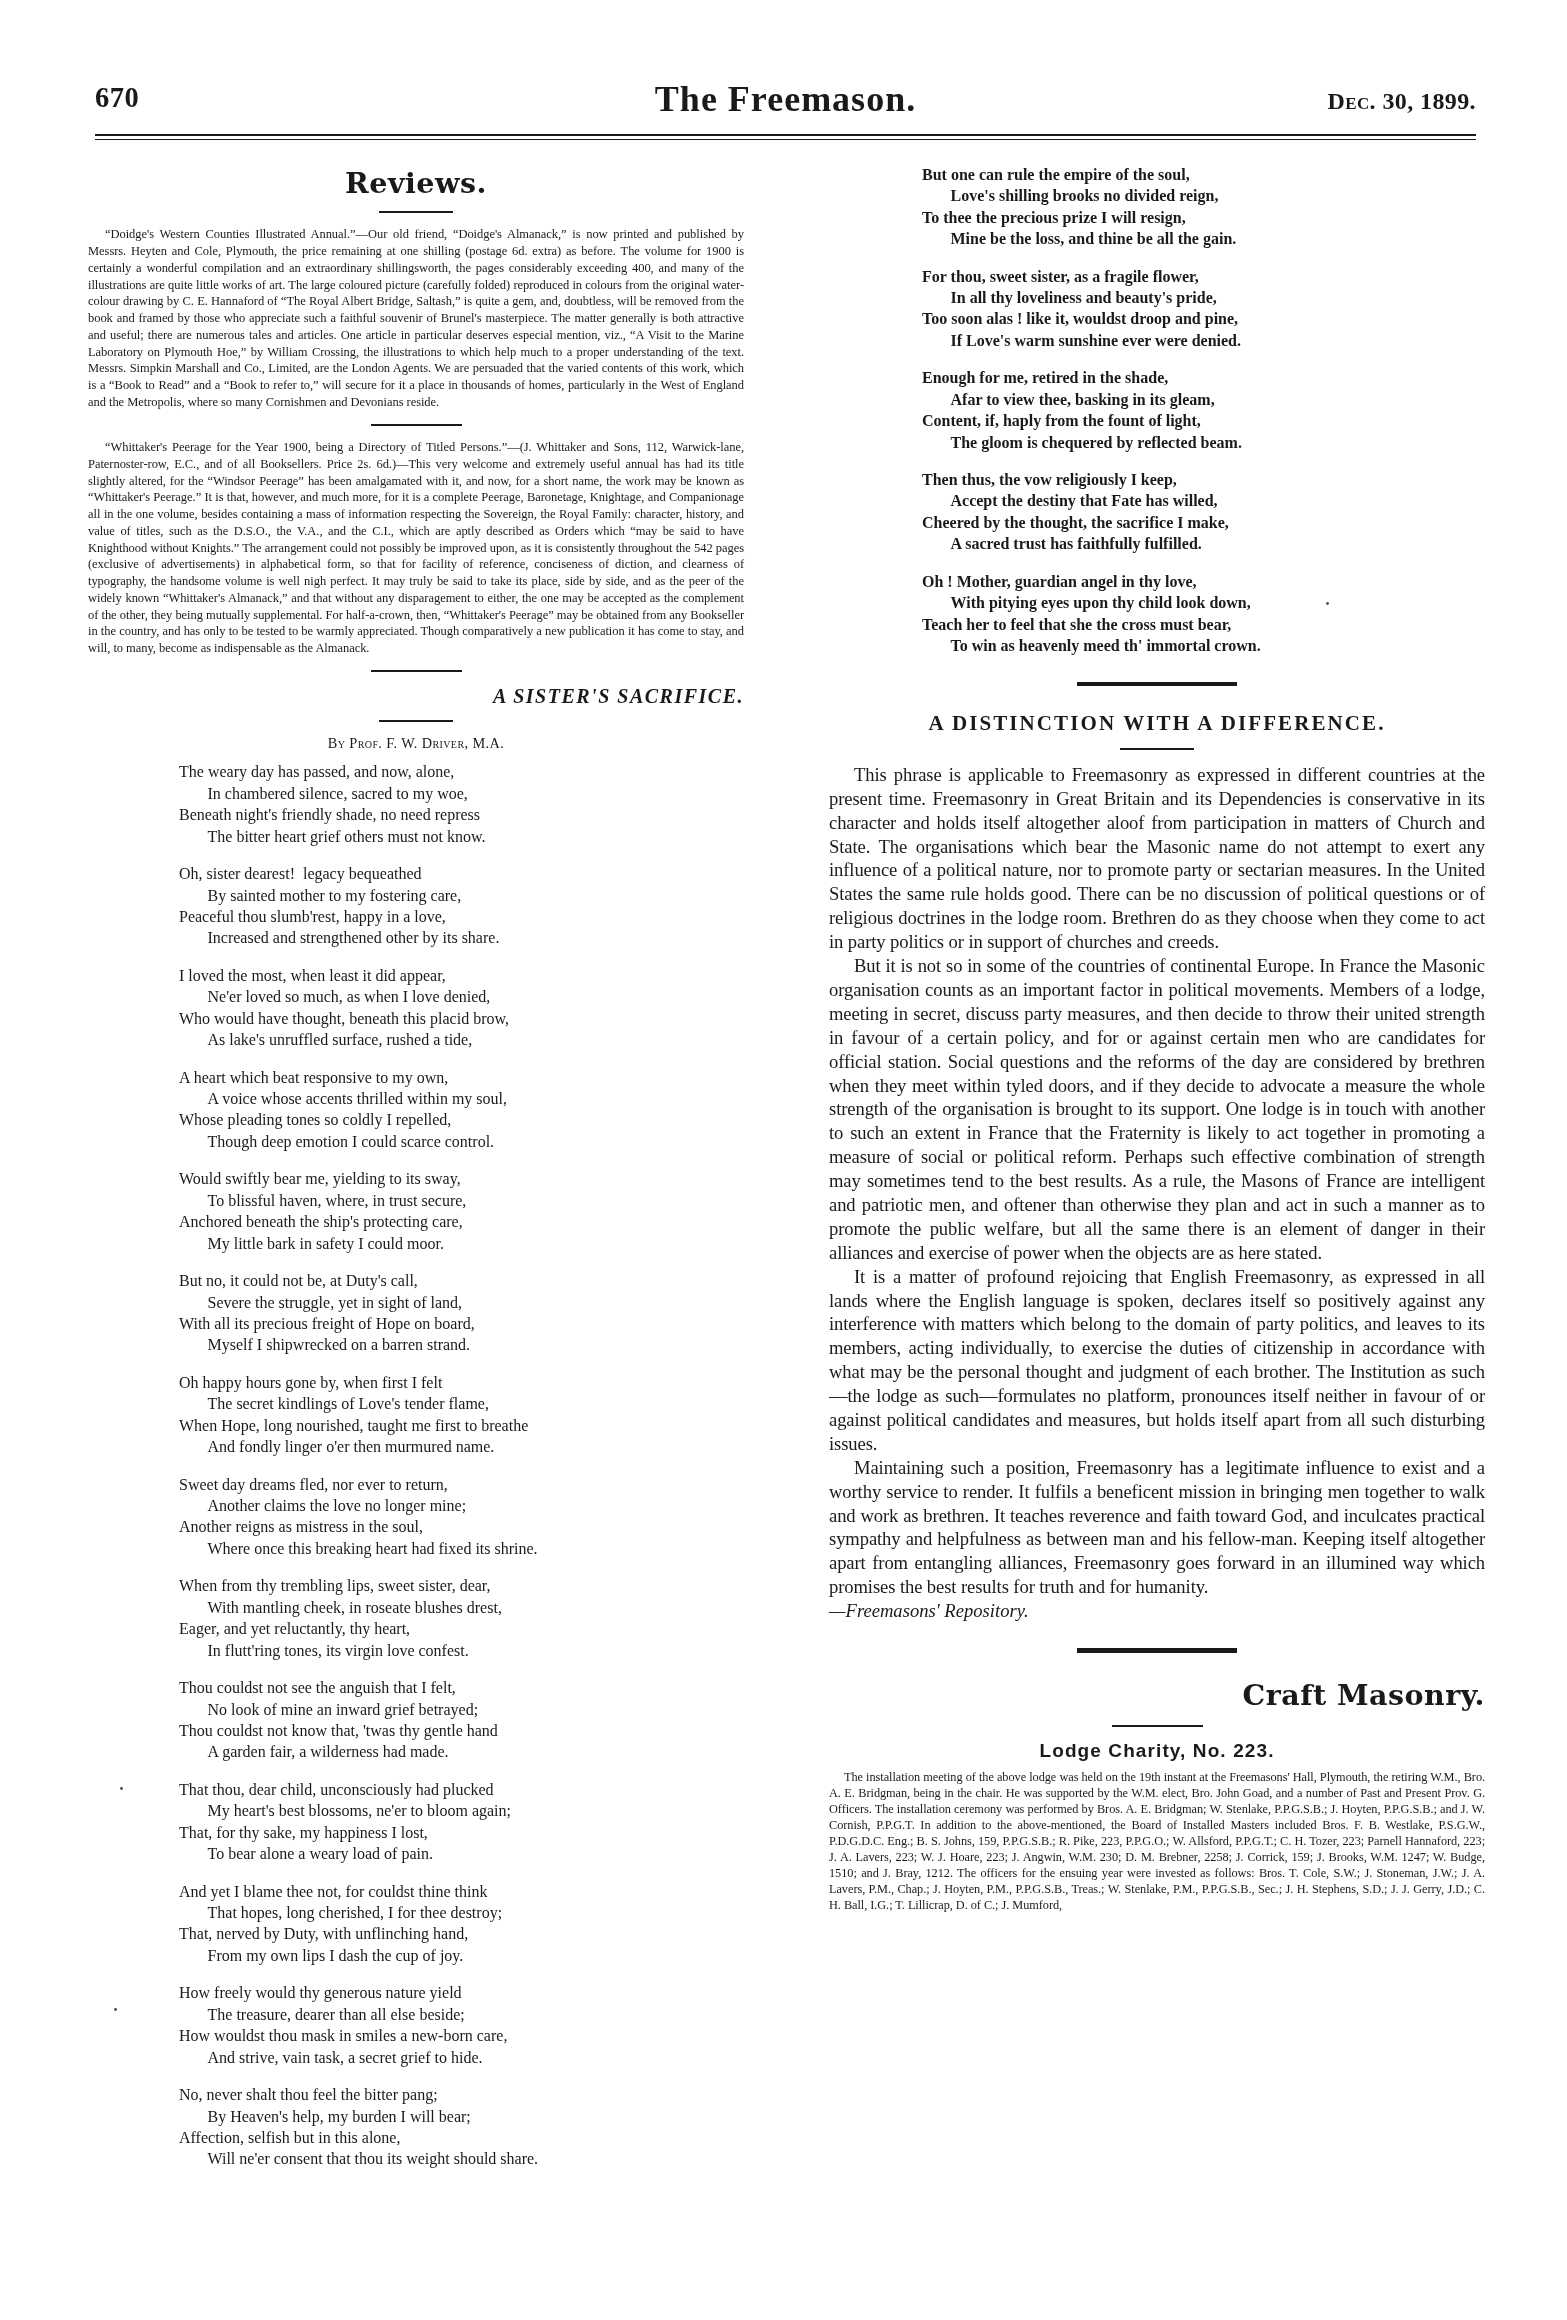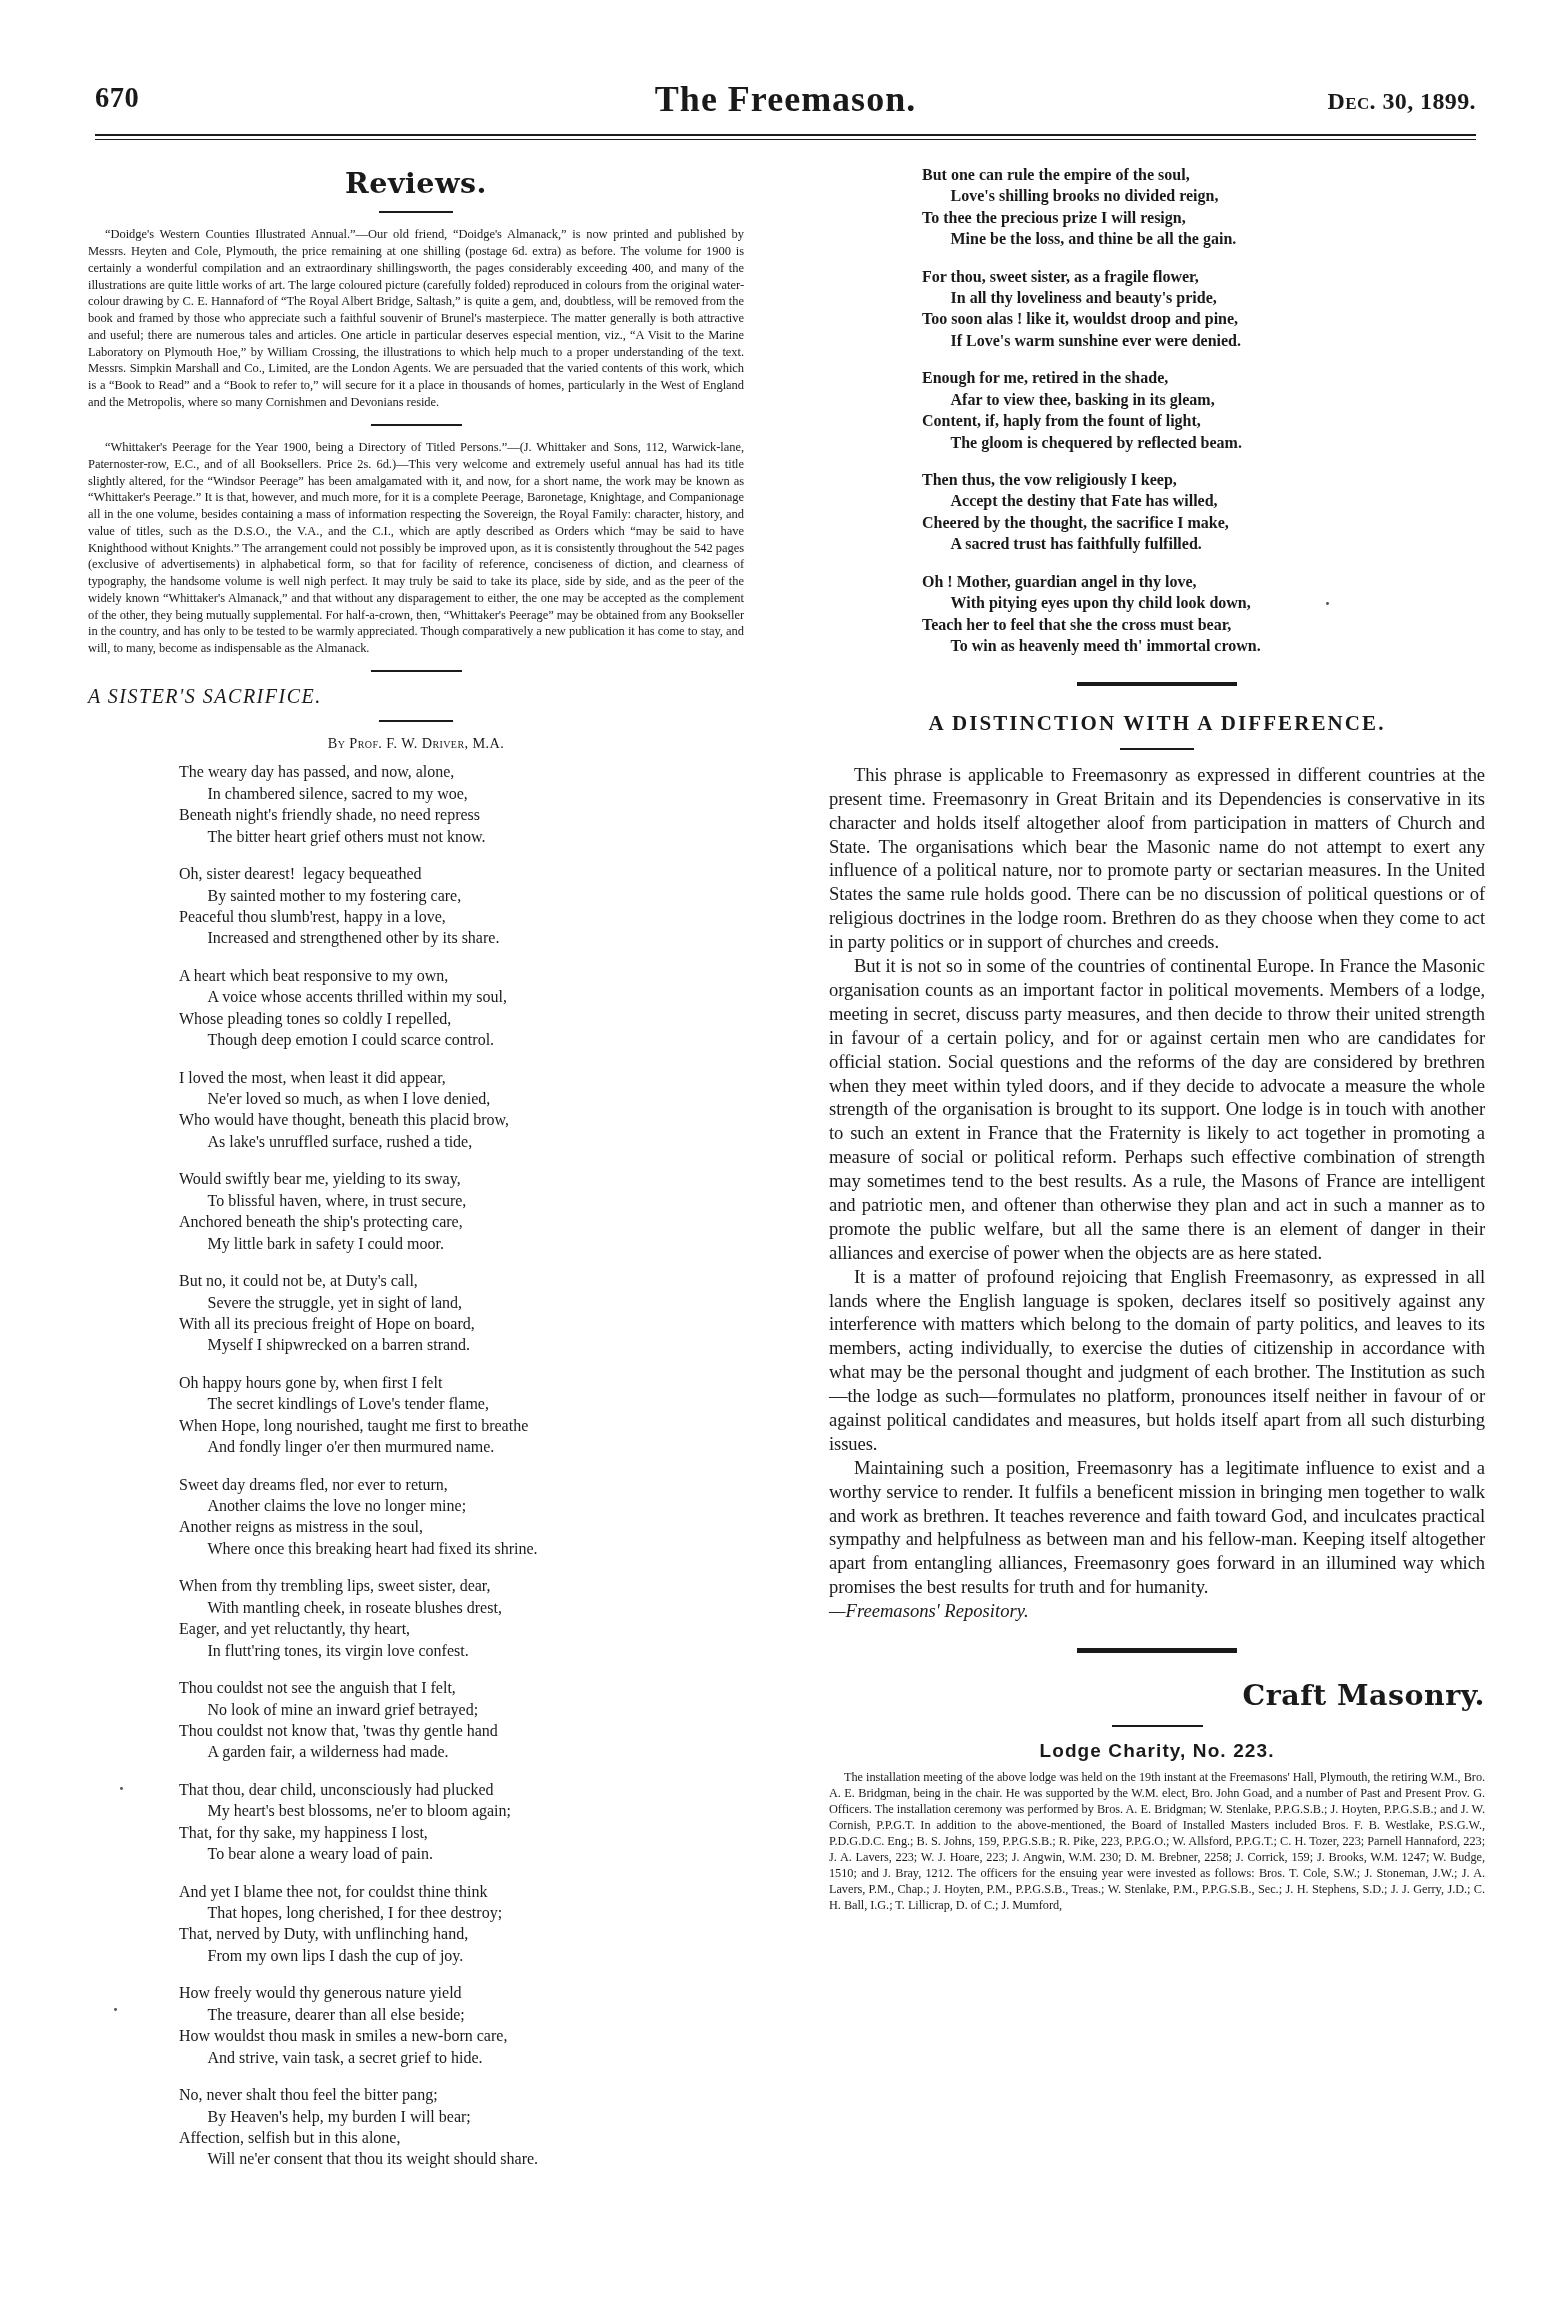--- a/index.html
+++ b/index.html
@@ -98,23 +98,23 @@
     margin: 25px auto 25px auto;
   }
   .tiny-rule {
     width: 91px;
     height: 1.9px;
     background: #1a1a1a;
     margin: 13.3px auto 13.3px auto;
   }
 
   .article-title {
-    text-align: left;
+    text-align: right;
     font-size: 20px;
-    font-weight: normal;
+    font-weight: bold;
     font-style: italic;
     letter-spacing: 1.5px;
     margin: 3.8px 0 1.9px 0;
   }
   .article-title-upright {
     text-align: center;
     font-size: 21px;
     font-weight: bold;
     letter-spacing: 2.1px;
     margin: 3.8px 0 1.9px 0;
@@ -237,30 +237,30 @@
           <span class="ln">Beneath night's friendly shade, no need repress</span>
           <span class="ln ind">The bitter heart grief others must not know.</span>
         </div>
         <div class="stanza">
           <span class="ln">Oh, sister dearest!  legacy bequeathed</span>
           <span class="ln ind">By sainted mother to my fostering care,</span>
           <span class="ln">Peaceful thou slumb'rest, happy in a love,</span>
           <span class="ln ind">Increased and strengthened other by its share.</span>
         </div>
         <div class="stanza">
+          <span class="ln">I loved the most, when least it did appear,</span>
+          <span class="ln ind">Ne'er loved so much, as when I love denied,</span>
+          <span class="ln">Who would have thought, beneath this placid brow,</span>
+          <span class="ln ind">As lake's unruffled surface, rushed a tide,</span>
+        </div>
+        <div class="stanza">
           <span class="ln">A heart which beat responsive to my own,</span>
           <span class="ln ind">A voice whose accents thrilled within my soul,</span>
           <span class="ln">Whose pleading tones so coldly I repelled,</span>
           <span class="ln ind">Though deep emotion I could scarce control.</span>
-        </div>
-        <div class="stanza">
-          <span class="ln">I loved the most, when least it did appear,</span>
-          <span class="ln ind">Ne'er loved so much, as when I love denied,</span>
-          <span class="ln">Who would have thought, beneath this placid brow,</span>
-          <span class="ln ind">As lake's unruffled surface, rushed a tide,</span>
         </div>
         <div class="stanza">
           <span class="ln">Would swiftly bear me, yielding to its sway,</span>
           <span class="ln ind">To blissful haven, where, in trust secure,</span>
           <span class="ln">Anchored beneath the ship's protecting care,</span>
           <span class="ln ind">My little bark in safety I could moor.</span>
         </div>
         <div class="stanza">
           <span class="ln">But no, it could not be, at Duty's call,</span>
           <span class="ln ind">Severe the struggle, yet in sight of land,</span>

